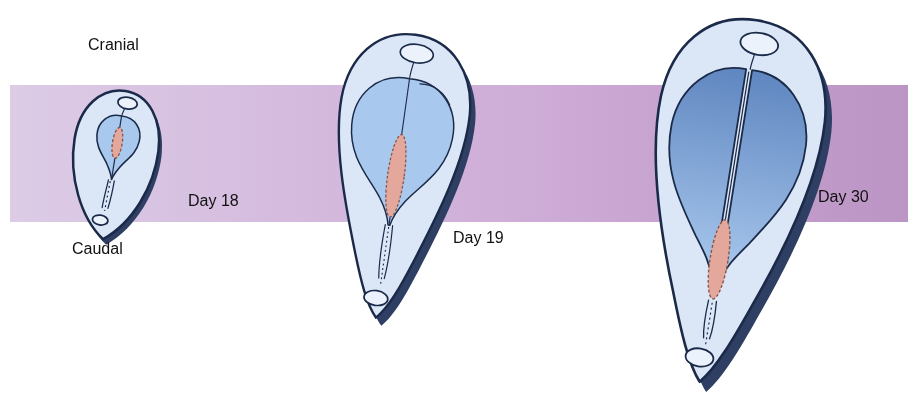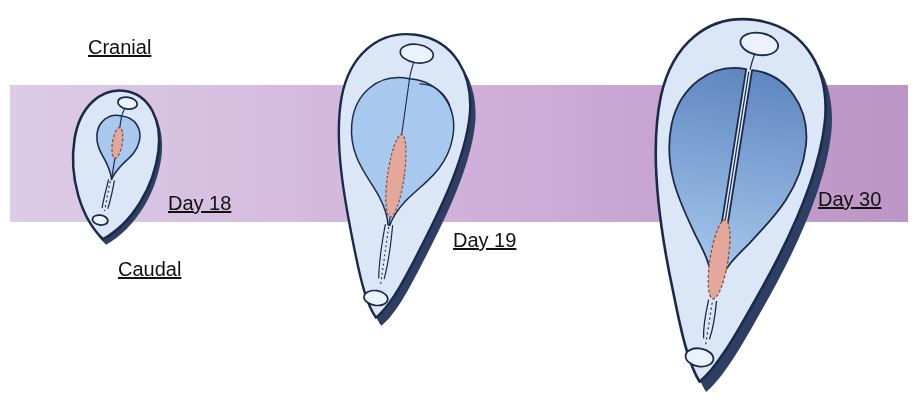--- a/index.html
+++ b/index.html
@@ -14,29 +14,28 @@
     position:absolute;
     left:10px; right:10px; top:85px; height:137px;
     background:linear-gradient(to right,
       var(--band-left,#dccce6) 0%,
       var(--band-mid,#cfaed8) 55%,
       var(--band-right,#bb95c4) 100%);
   }
   .txt{
     position:absolute;
     color:var(--text,#111111);
-    font-size:20px;
+    font-size:16px;
     line-height:1.1;
     white-space:nowrap;
     z-index:5;
-    text-decoration:underline;
   }
   .cranial{left:88px;top:36px;}
-  .caudal{left:72px;top:258px;margin-left:46px;}
-  .day18{left:168px;top:192px;text-align:center;}
+  .caudal{left:72px;top:240px;}
+  .day18{left:188px;top:192px;text-align:center;}
   .day19{left:453px;top:204px;margin-top:25px;}
   .day20{left:818px;top:188px;}
   .embryo{position:absolute;z-index:2;}
   .e1{left:58px;top:84px;transform:rotate(9deg);}
   .e2{left:303px;top:26px;transform:rotate(8deg);}
   .e3{left:608px;top:8px;transform:rotate(9deg);}
 
   
   .shadow{fill:var(--embryo-shadow,#2e3f63);stroke:none;}
   .body{fill:var(--embryo-body,#dbe7f7);stroke:var(--embryo-outline,#1b2a49);stroke-width:2.6;stroke-linejoin:round;}

